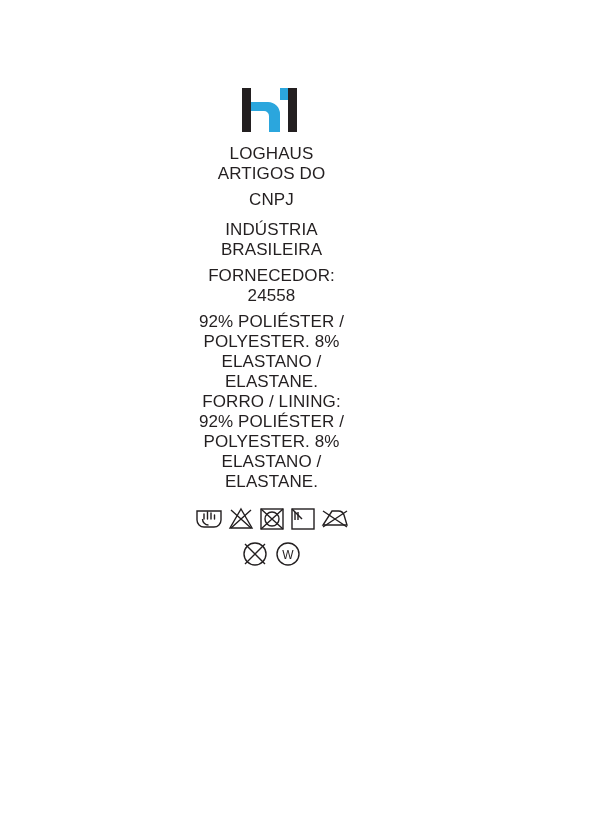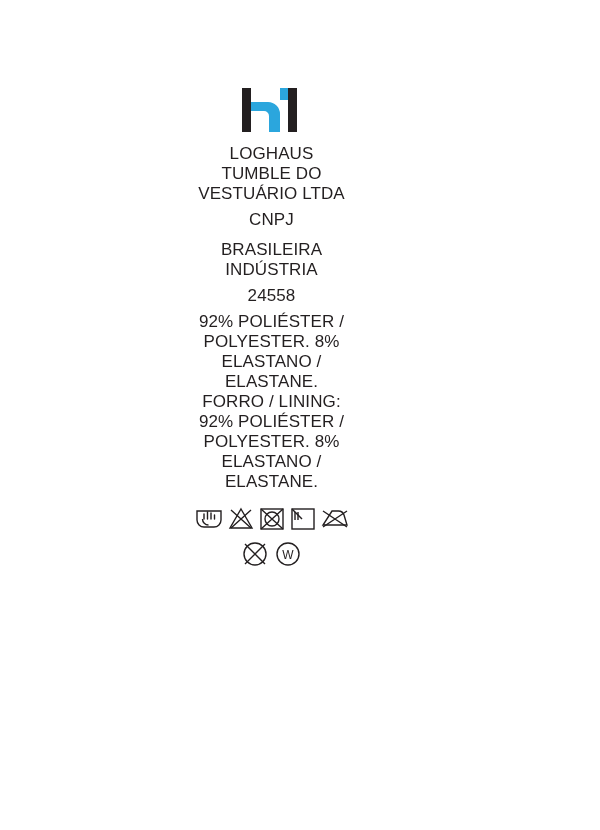--- a/index.html
+++ b/index.html
@@ -86,40 +86,40 @@
       <path d="M15 16 h17 a12 12 0 0 1 12 12 v18 h-11 v-16 a5 5 0 0 0 -5 -5 h-13 z" fill="#2ba6dd"></path>
 
       <rect x="52" y="2" width="9" height="44" fill="#231f20"></rect>
 
       <path d="M44 2 h8 v12 h-8 z" fill="#2ba6dd"></path>
     </svg>
   </div>
 
   <div class="block">
     <span class="line">LOGHAUS</span>
-    <span class="line">TUMBLE DO</span>
-    <span class="line">VESTUÁRIO LTDA</span>
+    <span class="line">ARTIGOS DO</span>
   </div>
 
   <div class="gap-sm"></div>
 
   <div class="block">
     <span class="line">CNPJ</span>
   </div>
 
   <div class="gap"></div>
 
   <div class="block">
+    <span class="line">INDÚSTRIA</span>
     <span class="line">BRASILEIRA</span>
-    <span class="line">INDÚSTRIA</span>
   </div>
 
   <div class="gap-sm"></div>
 
   <div class="block">
+    <span class="line">FORNECEDOR:</span>
     <span class="line">24558</span>
   </div>
 
   <div class="gap-sm"></div>
 
   <div class="block">
     <span class="line">92% POLIÉSTER /</span>
     <span class="line">POLYESTER. 8%</span>
     <span class="line">ELASTANO /</span>
     <span class="line">ELASTANE.</span>

